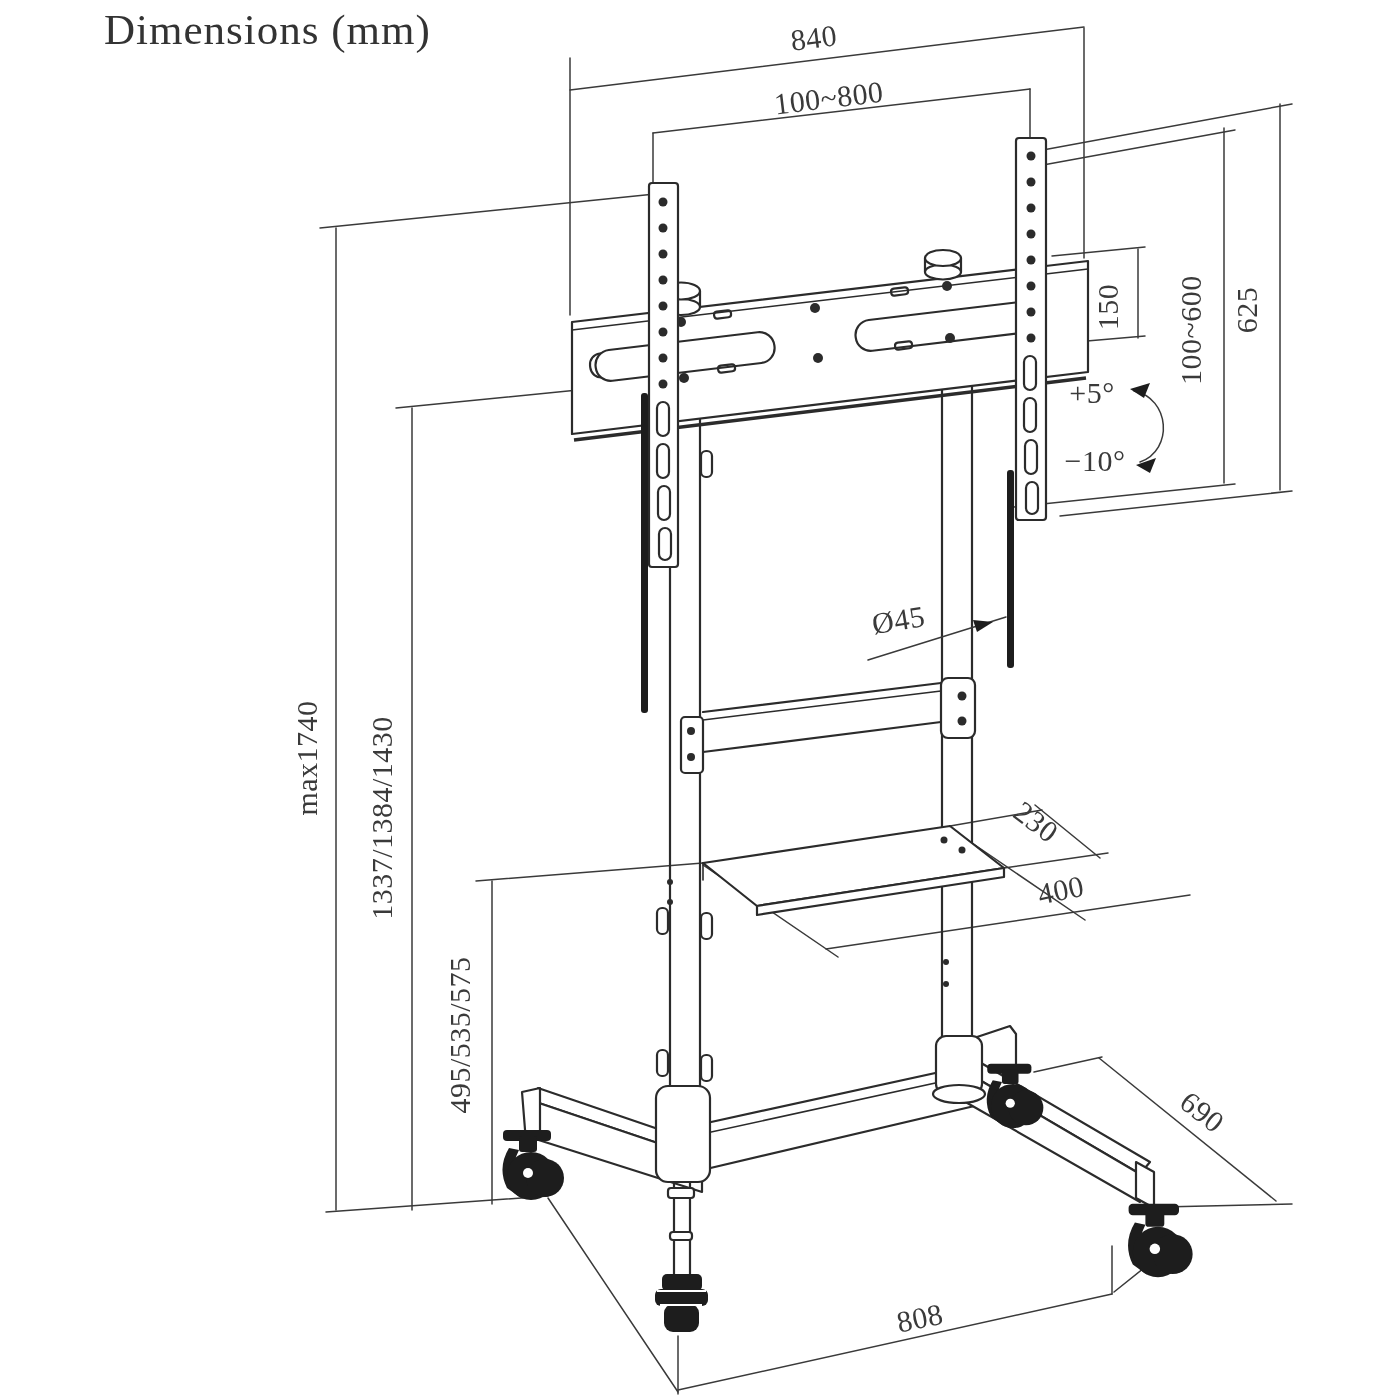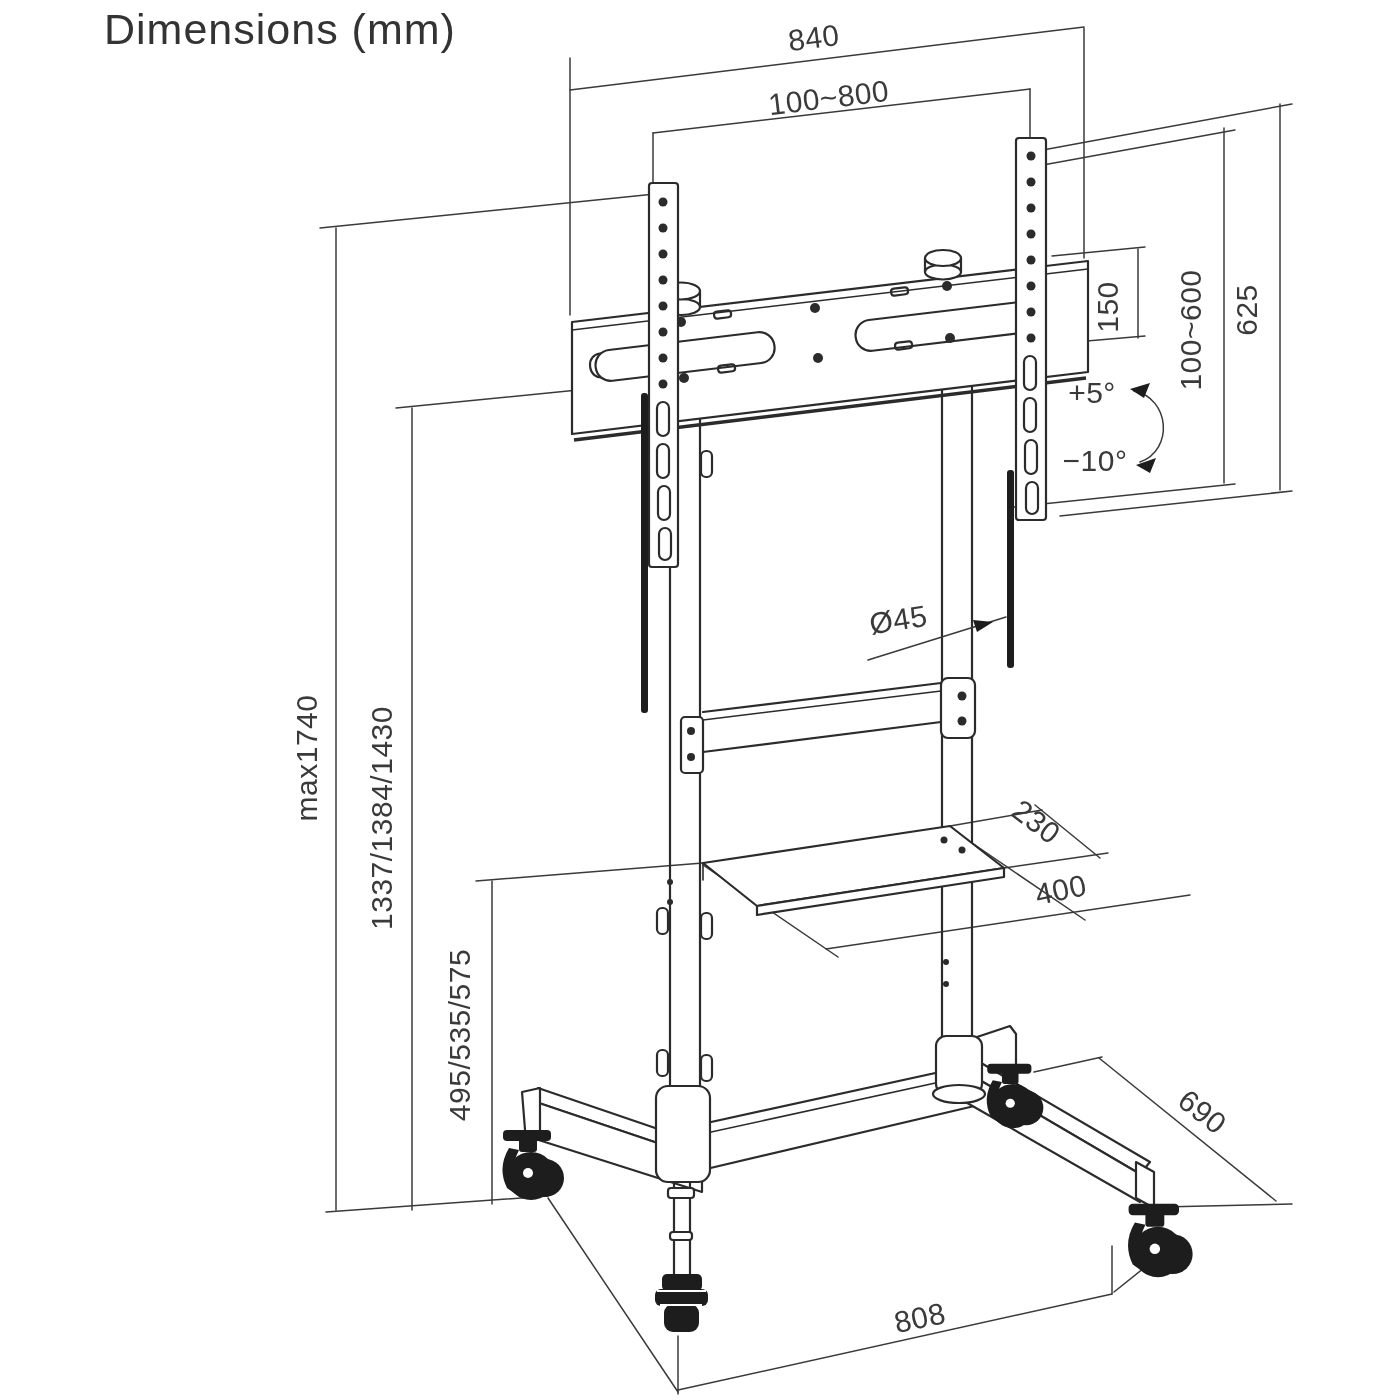--- a/index.html
+++ b/index.html
@@ -1,17 +1,17 @@
 <!DOCTYPE html>
 <html><head>
 <meta charset="utf-8">
 <style>
   html,body{margin:0;padding:0;background:#ffffff;}
   .page{position:relative;width:1400px;height:1400px;background:#fff;overflow:hidden;
-        font-family:Liberation Sans, sans-serif;}
+        font-family:Liberation Serif, serif;}
   svg{position:absolute;top:0;left:0;}
   .struct{stroke:#2b2b2b;stroke-width:2.2;fill:none;stroke-linecap:round;stroke-linejoin:round;}
   .structf{stroke:#2b2b2b;stroke-width:2.2;fill:#ffffff;stroke-linejoin:round;}
   .thin{stroke:#2b2b2b;stroke-width:1.6;fill:none;stroke-linecap:round;}
   .dim{stroke:#3a3a3a;stroke-width:1.5;fill:none;stroke-linecap:round;}
   .dark{fill:#1d1d1d;stroke:none;}
   .hole{fill:#2b2b2b;stroke:none;}
   .dimtext{font-size:30px;fill:#3a3a3a;letter-spacing:0.5px;}
   .title{font-size:43px;fill:#333333;letter-spacing:1px;}
 </style>

